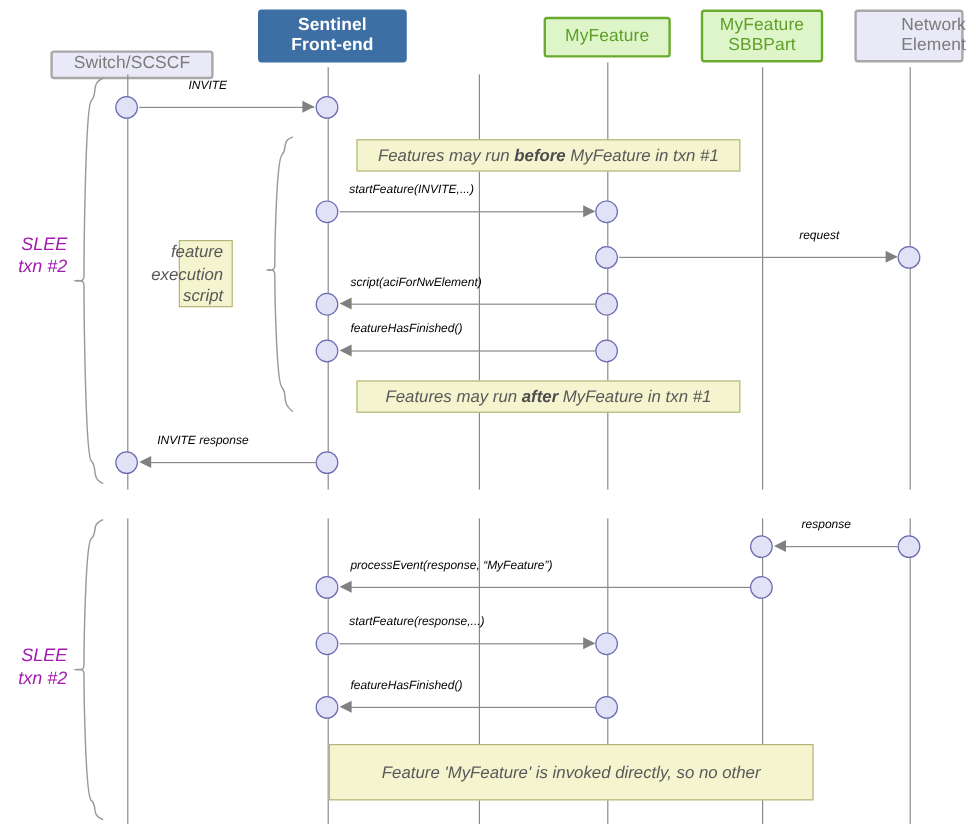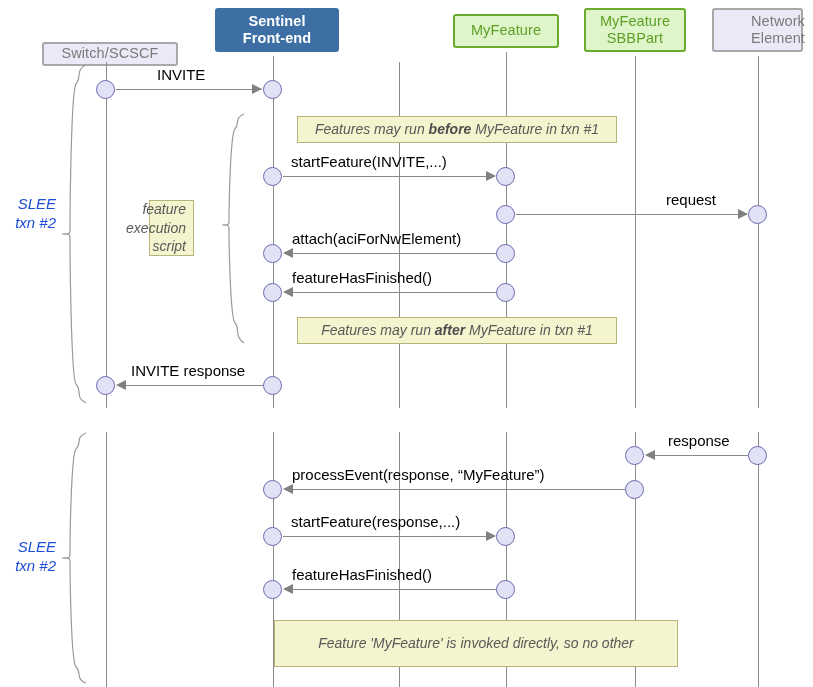--- a/index.html
+++ b/index.html
@@ -17,30 +17,30 @@
 
   .node{position:absolute;width:19px;height:19px;border-radius:50%;
         background:#e2e2f7;border:1.3px solid #6b6bb0;box-sizing:border-box;}
 
   .arrow{position:absolute;height:1px;background:#8a8a8a;}
   .ahead{position:absolute;width:0;height:0;border-top:5.5px solid transparent;
          border-bottom:5.5px solid transparent;}
   .ahead.r{border-left:10px solid #808080;}
   .ahead.l{border-right:10px solid #808080;}
 
-  .msg{position:absolute;font-size:15px;color:#000;white-space:nowrap;}
+  .msg{position:absolute;font-style:italic;font-size:10px;color:#000;white-space:nowrap;}
 
   .note{position:absolute;box-sizing:border-box;background:#f4f4cf;border:1px solid #b5b57a;
         color:#595959;font-style:italic;font-size:14px;line-height:1.35;
         display:flex;align-items:center;}
   .note.ctr{justify-content:center;text-align:center;margin-left:40px;}
   .note.rgt{justify-content:flex-end;text-align:right;padding-right:7px;}
   .note b{font-weight:bold;color:#4d4d4d;font-style:italic;}
 
-  .txn{position:absolute;font-style:italic;font-size:15px;color:#1d4ed8;line-height:1.25;
+  .txn{position:absolute;font-style:italic;font-size:15px;color:#a21caf;line-height:1.25;
        text-align:right;white-space:nowrap;}
 
   .brace{position:absolute;}
   .brace svg{display:block;overflow:visible;}
   .bpath{fill:none;stroke:#9a9a9a;stroke-width:1.2;}
 </style>
 </head>
 <body>
 
 <div id="stage">
@@ -140,21 +140,21 @@
   <div class="ahead r" style="left:486px;top:171px;"></div>
   <div class="node" style="left:263px;top:167px;"></div>
   <div class="node" style="left:496px;top:167px;"></div>
 
   <div class="msg" style="left:666px;top:191px;">request</div>
   <div class="arrow" style="left:516px;top:214px;width:231px;"></div>
   <div class="ahead r" style="left:738px;top:209px;"></div>
   <div class="node" style="left:496px;top:205px;"></div>
   <div class="node" style="left:748px;top:205px;"></div>
 
-  <div class="msg" style="left:292px;top:230px;">attach(aciForNwElement)</div>
+  <div class="msg" style="left:292px;top:230px;">script(aciForNwElement)</div>
   <div class="arrow" style="left:292px;top:253px;width:204px;"></div>
   <div class="ahead l" style="left:283px;top:248px;"></div>
   <div class="node" style="left:263px;top:244px;"></div>
   <div class="node" style="left:496px;top:244px;"></div>
 
   <div class="msg" style="left:292px;top:269px;">featureHasFinished()</div>
   <div class="arrow" style="left:292px;top:292px;width:204px;"></div>
   <div class="ahead l" style="left:283px;top:287px;"></div>
   <div class="node" style="left:263px;top:283px;"></div>
   <div class="node" style="left:496px;top:283px;"></div>

